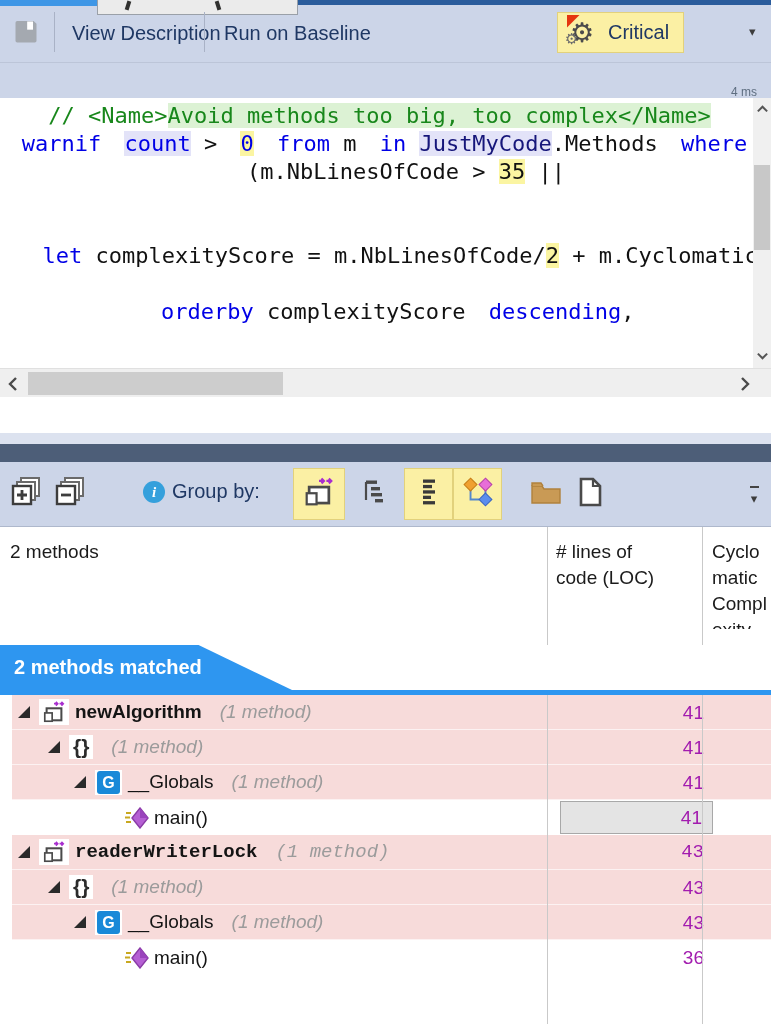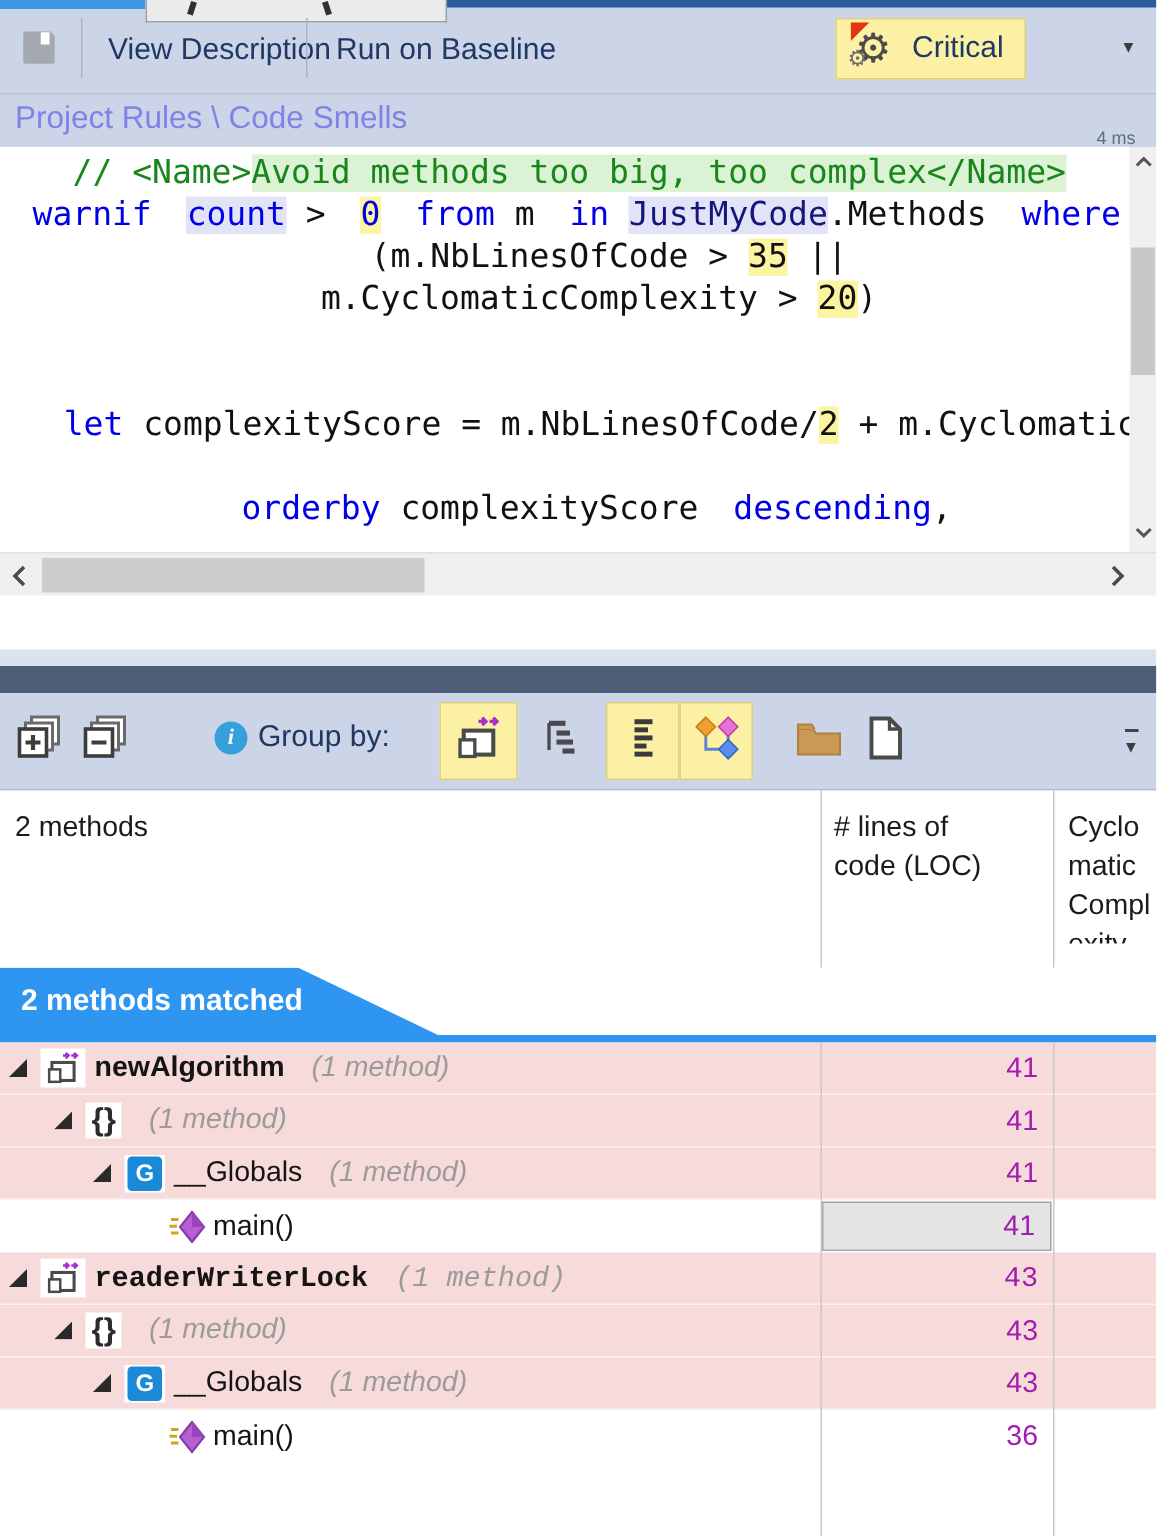--- a/index.html
+++ b/index.html
@@ -81,21 +81,21 @@
   .th{position:absolute;font-size:19px;color:#1b1b1b;line-height:26px;}
   .th1{left:10px;top:12px;}
   .th2{left:556px;top:12px;width:105px;}
   .th3{left:712px;top:12px;width:62px;height:90px;overflow:hidden;word-break:break-all;}
   .vsep{position:absolute;width:1px;background:var(--sep-line);}
 
   .banner-tab{position:absolute;left:0;top:645px;width:292px;height:45px;background:var(--accent-blue);
     clip-path:polygon(0 0,68% 0,100% 100%,0 100%);color:#fff;font-size:20px;font-weight:bold;line-height:45px;padding-left:14px;}
   .banner-strip{position:absolute;left:0;top:690px;width:771px;height:5px;background:var(--accent-blue);}
 
-  .rows{position:absolute;left:0;top:695px;width:660px;}
+  .rows{position:absolute;left:12px;top:695px;width:660px;}
   .trow{position:relative;width:771px;height:35px;display:flex;align-items:center;}
   .trow.pink{background:var(--row-pink);border-bottom:1px solid rgba(255,255,255,.65);}
   .trow.white{background:#fff;}
   .expander{width:12px;height:12px;background:#2a2a2a;clip-path:polygon(100% 0,100% 100%,0 100%);margin-right:9px;flex:none;}
   .icon-chip{background:#fff;padding:1px 2px;margin-right:6px;flex:none;display:flex;align-items:center;}
   .nm{font-size:19px;color:#141414;white-space:pre;}
   .nm.bold{font-weight:bold;}
   .nm.braces{font-weight:bold;font-size:21px;background:#fff;padding:0 4px;color:#2b2b2b;}
   .sfx{font-size:19px;font-style:italic;color:#9b9b9b;margin-left:18px;}
   .loc-cell{position:absolute;left:547px;top:0;width:155px;height:35px;text-align:right;
@@ -135,30 +135,28 @@
         <span class="gear-big">⚙</span>
         <span class="gear-small">⚙</span>
         <span class="red-flag"></span>
       </span>
       <span class="txt">Critical</span>
     </div>
     <span class="dd-arrow" style="left:749px;top:24px">▾</span>
   </div>
 
   <div class="crumb">
-    <span class="path">Project Rules \ Code Smells</span>
     <span class="ms">4 ms</span>
   </div>
 
   <div class="editor">
     <div class="code-area" id="code-lines">
         <div class="code-line"><span class="tok-comment">// &lt;Name&gt;</span><span class="tok-comment bg-green">Avoid methods too big, too complex&lt;/Name&gt;</span></div>
         <div class="code-line"><span class="tok-kw">warnif</span><span> </span><span class="tok-kw bg-lav">count</span><span> &gt; </span><span class="tok-kw bg-yel">0</span><span> </span><span class="tok-kw">from</span><span> m </span><span class="tok-kw">in</span><span> </span><span class="tok-type bg-lav">JustMyCode</span><span>.Methods </span><span class="tok-kw">where</span></div>
         <div class="code-line"><span>    (m.NbLinesOfCode &gt; </span><span class="bg-yel">35</span><span> ||</span></div>
-        <div class="code-line"><span>   m.CyclomaticComplexity &gt; </span><span class="bg-yel">20</span><span>)</span></div>
         <div class="code-line">&nbsp;</div>
         <div class="code-line">&nbsp;</div>
         <div class="code-line"><span>  </span><span class="tok-kw">let</span><span> complexityScore = m.NbLinesOfCode/</span><span class="bg-yel">2</span><span> + m.CyclomaticComplexity</span></div>
         <div class="code-line">&nbsp;</div>
         <div class="code-line"><span>  </span><span class="tok-kw">orderby</span><span> complexityScore </span><span class="tok-kw">descending</span><span>,</span></div>
       </div>
     <div class="vscroll">
       <span class="chev" style="left:3px;top:4px">
         <svg width="13" height="13" viewBox="0 0 14 14">
             <path d="M2 9 L7 4 L12 9" stroke="#555" stroke-width="2.2" fill="none"></path>

